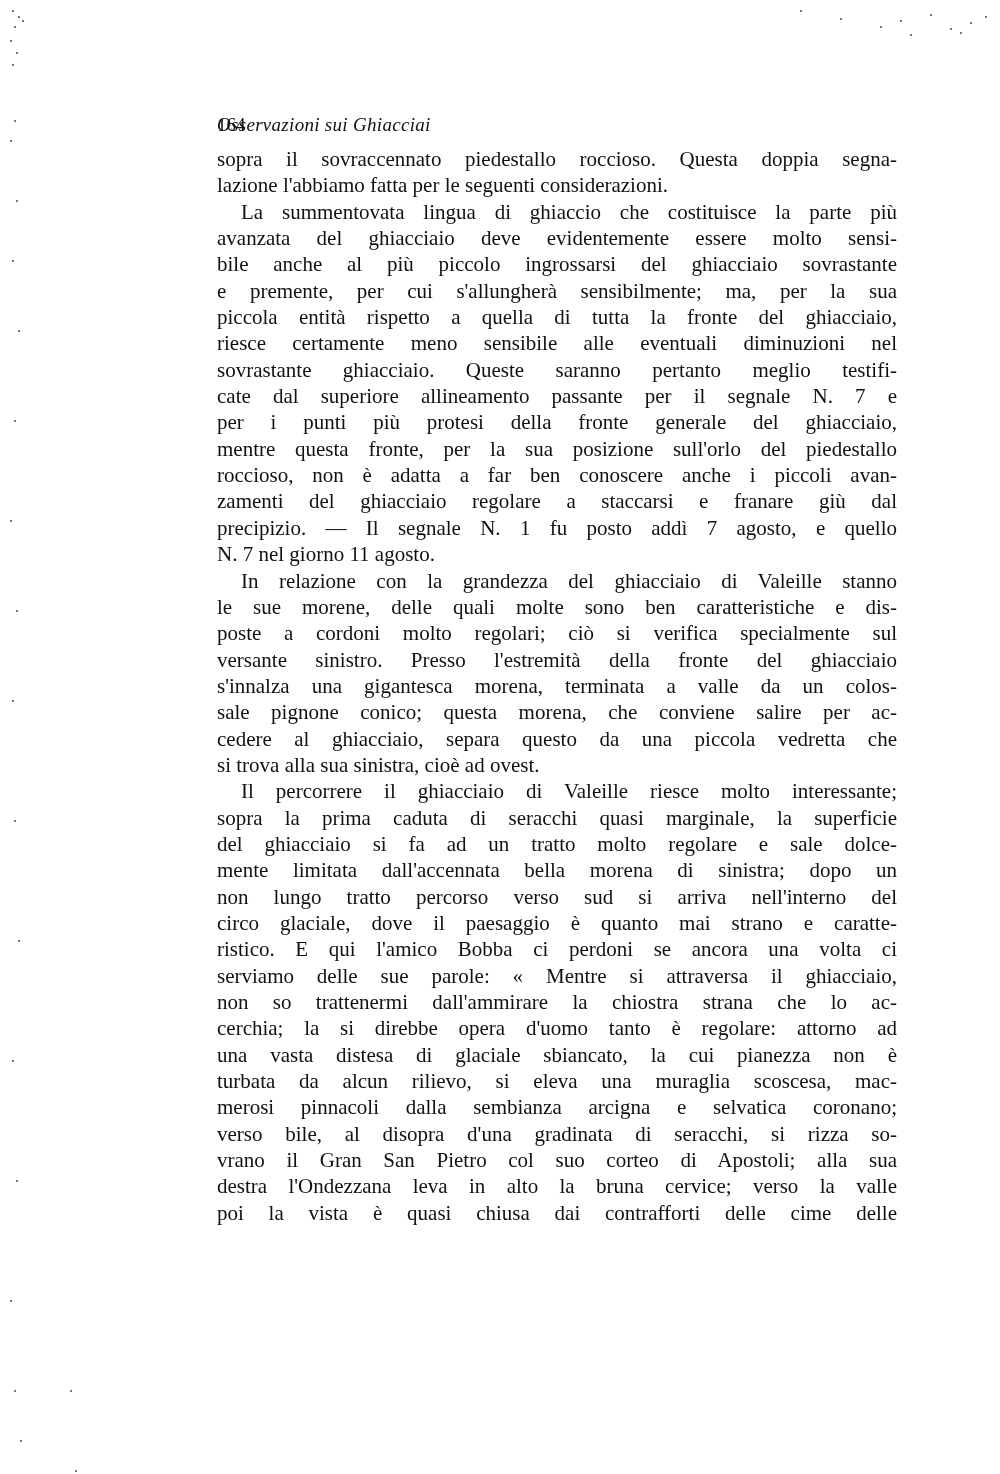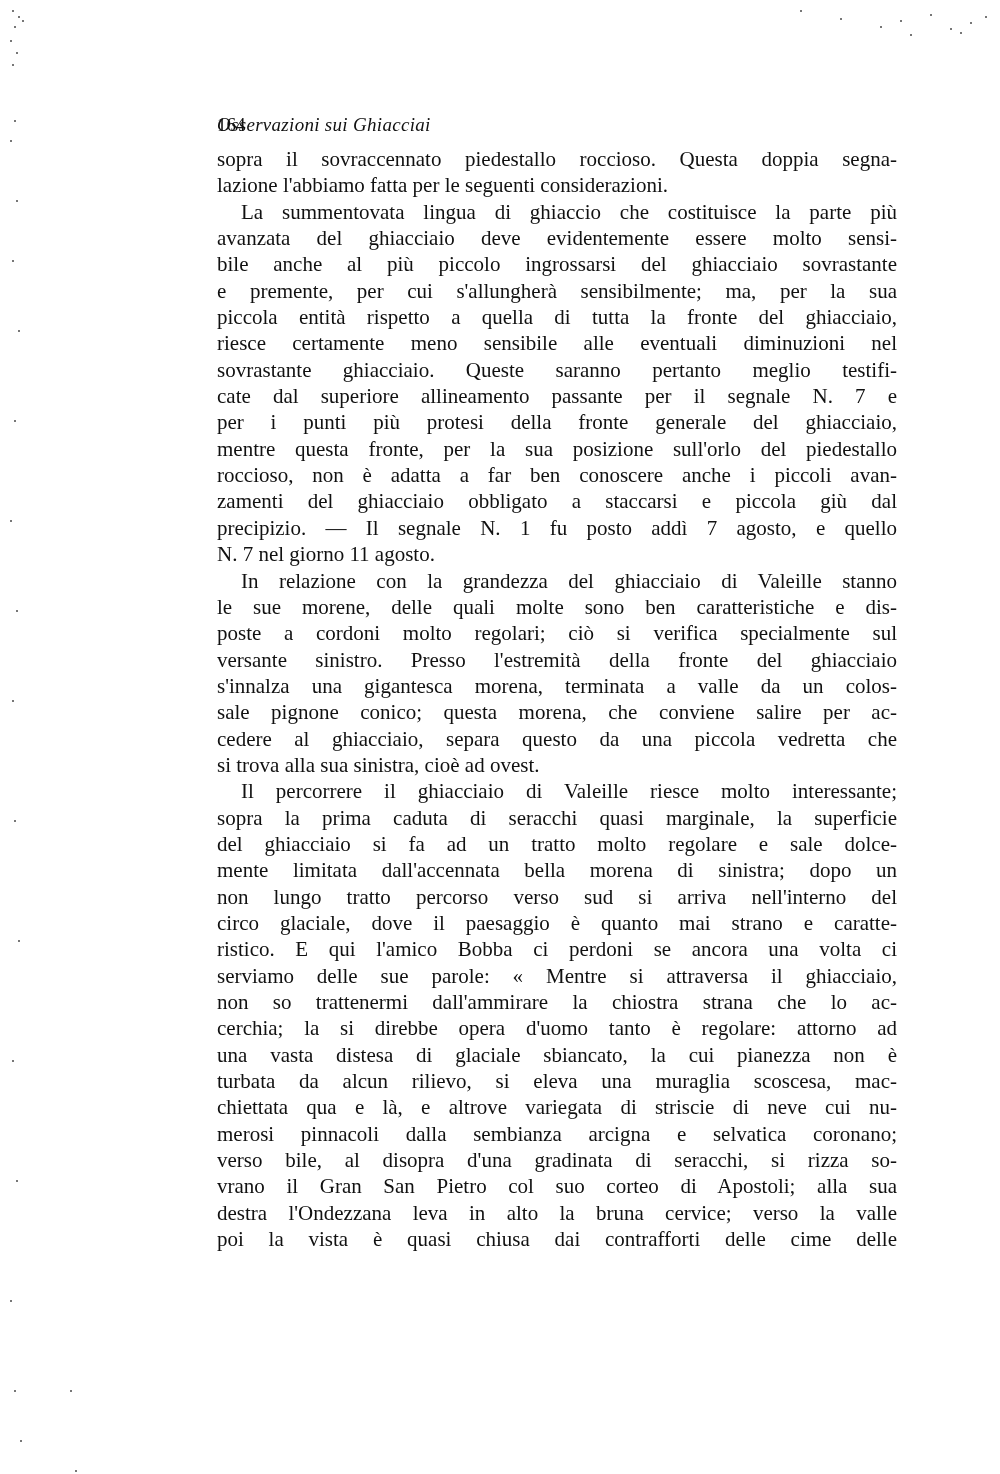--- a/index.html
+++ b/index.html
@@ -36,21 +36,21 @@
         <span class="line">avanzata del ghiacciaio deve evidentemente essere molto sensi-</span>
         <span class="line">bile anche al più piccolo ingrossarsi del ghiacciaio sovrastante</span>
         <span class="line">e premente, per cui s'allungherà sensibilmente; ma, per la sua</span>
         <span class="line">piccola entità rispetto a quella di tutta la fronte del ghiacciaio,</span>
         <span class="line">riesce certamente meno sensibile alle eventuali diminuzioni nel</span>
         <span class="line">sovrastante ghiacciaio. Queste saranno pertanto meglio testifi-</span>
         <span class="line">cate dal superiore allineamento passante per il segnale N. 7 e</span>
         <span class="line">per i punti più protesi della fronte generale del ghiacciaio,</span>
         <span class="line">mentre questa fronte, per la sua posizione sull'orlo del piedestallo</span>
         <span class="line">roccioso, non è adatta a far ben conoscere anche i piccoli avan-</span>
-        <span class="line">zamenti del ghiacciaio obbligato a staccarsi e piccola giù dal</span>
+        <span class="line">zamenti del ghiacciaio regolare a staccarsi e franare giù dal</span>
         <span class="line">precipizio. — Il segnale N. 1 fu posto addì 7 agosto, e quello</span>
         <span class="line last">N. 7 nel giorno 11 agosto.</span>
       </div>
       <div>
         <span class="line indent">In relazione con la grandezza del ghiacciaio di Valeille stanno</span>
         <span class="line">le sue morene, delle quali molte sono ben caratteristiche e dis-</span>
         <span class="line">poste a cordoni molto regolari; ciò si verifica specialmente sul</span>
         <span class="line">versante sinistro. Presso l'estremità della fronte del ghiacciaio</span>
         <span class="line">s'innalza una gigantesca morena, terminata a valle da un colos-</span>
         <span class="line">sale pignone conico; questa morena, che conviene salire per ac-</span>
@@ -63,21 +63,20 @@
         <span class="line">del ghiacciaio si fa ad un tratto molto regolare e sale dolce-</span>
         <span class="line">mente limitata dall'accennata bella morena di sinistra; dopo un</span>
         <span class="line">non lungo tratto percorso verso sud si arriva nell'interno del</span>
         <span class="line">circo glaciale, dove il paesaggio è quanto mai strano e caratte-</span>
         <span class="line">ristico. E qui l'amico Bobba ci perdoni se ancora una volta ci</span>
         <span class="line">serviamo delle sue parole: « Mentre si attraversa il ghiacciaio,</span>
         <span class="line">non so trattenermi dall'ammirare la chiostra strana che lo ac-</span>
         <span class="line">cerchia; la si direbbe opera d'uomo tanto è regolare: attorno ad</span>
         <span class="line">una vasta distesa di glaciale sbiancato, la cui pianezza non è</span>
         <span class="line">turbata da alcun rilievo, si eleva una muraglia scoscesa, mac-</span>
-        <span class="line">chiettata qua e là, e altrove variegata di striscie di neve cui nu-</span>
         <span class="line">merosi pinnacoli dalla sembianza arcigna e selvatica coronano;</span>
         <span class="line">verso bile, al disopra d'una gradinata di seracchi, si rizza so-</span>
         <span class="line">vrano il Gran San Pietro col suo corteo di Apostoli; alla sua</span>
         <span class="line">destra l'Ondezzana leva in alto la bruna cervice; verso la valle</span>
         <span class="line">poi la vista è quasi chiusa dai contrafforti delle cime delle</span>
       </div>
     </div>
 
   <div id="noise">
       <div class="noise" style="left: 12px; top: 10px;"></div>

